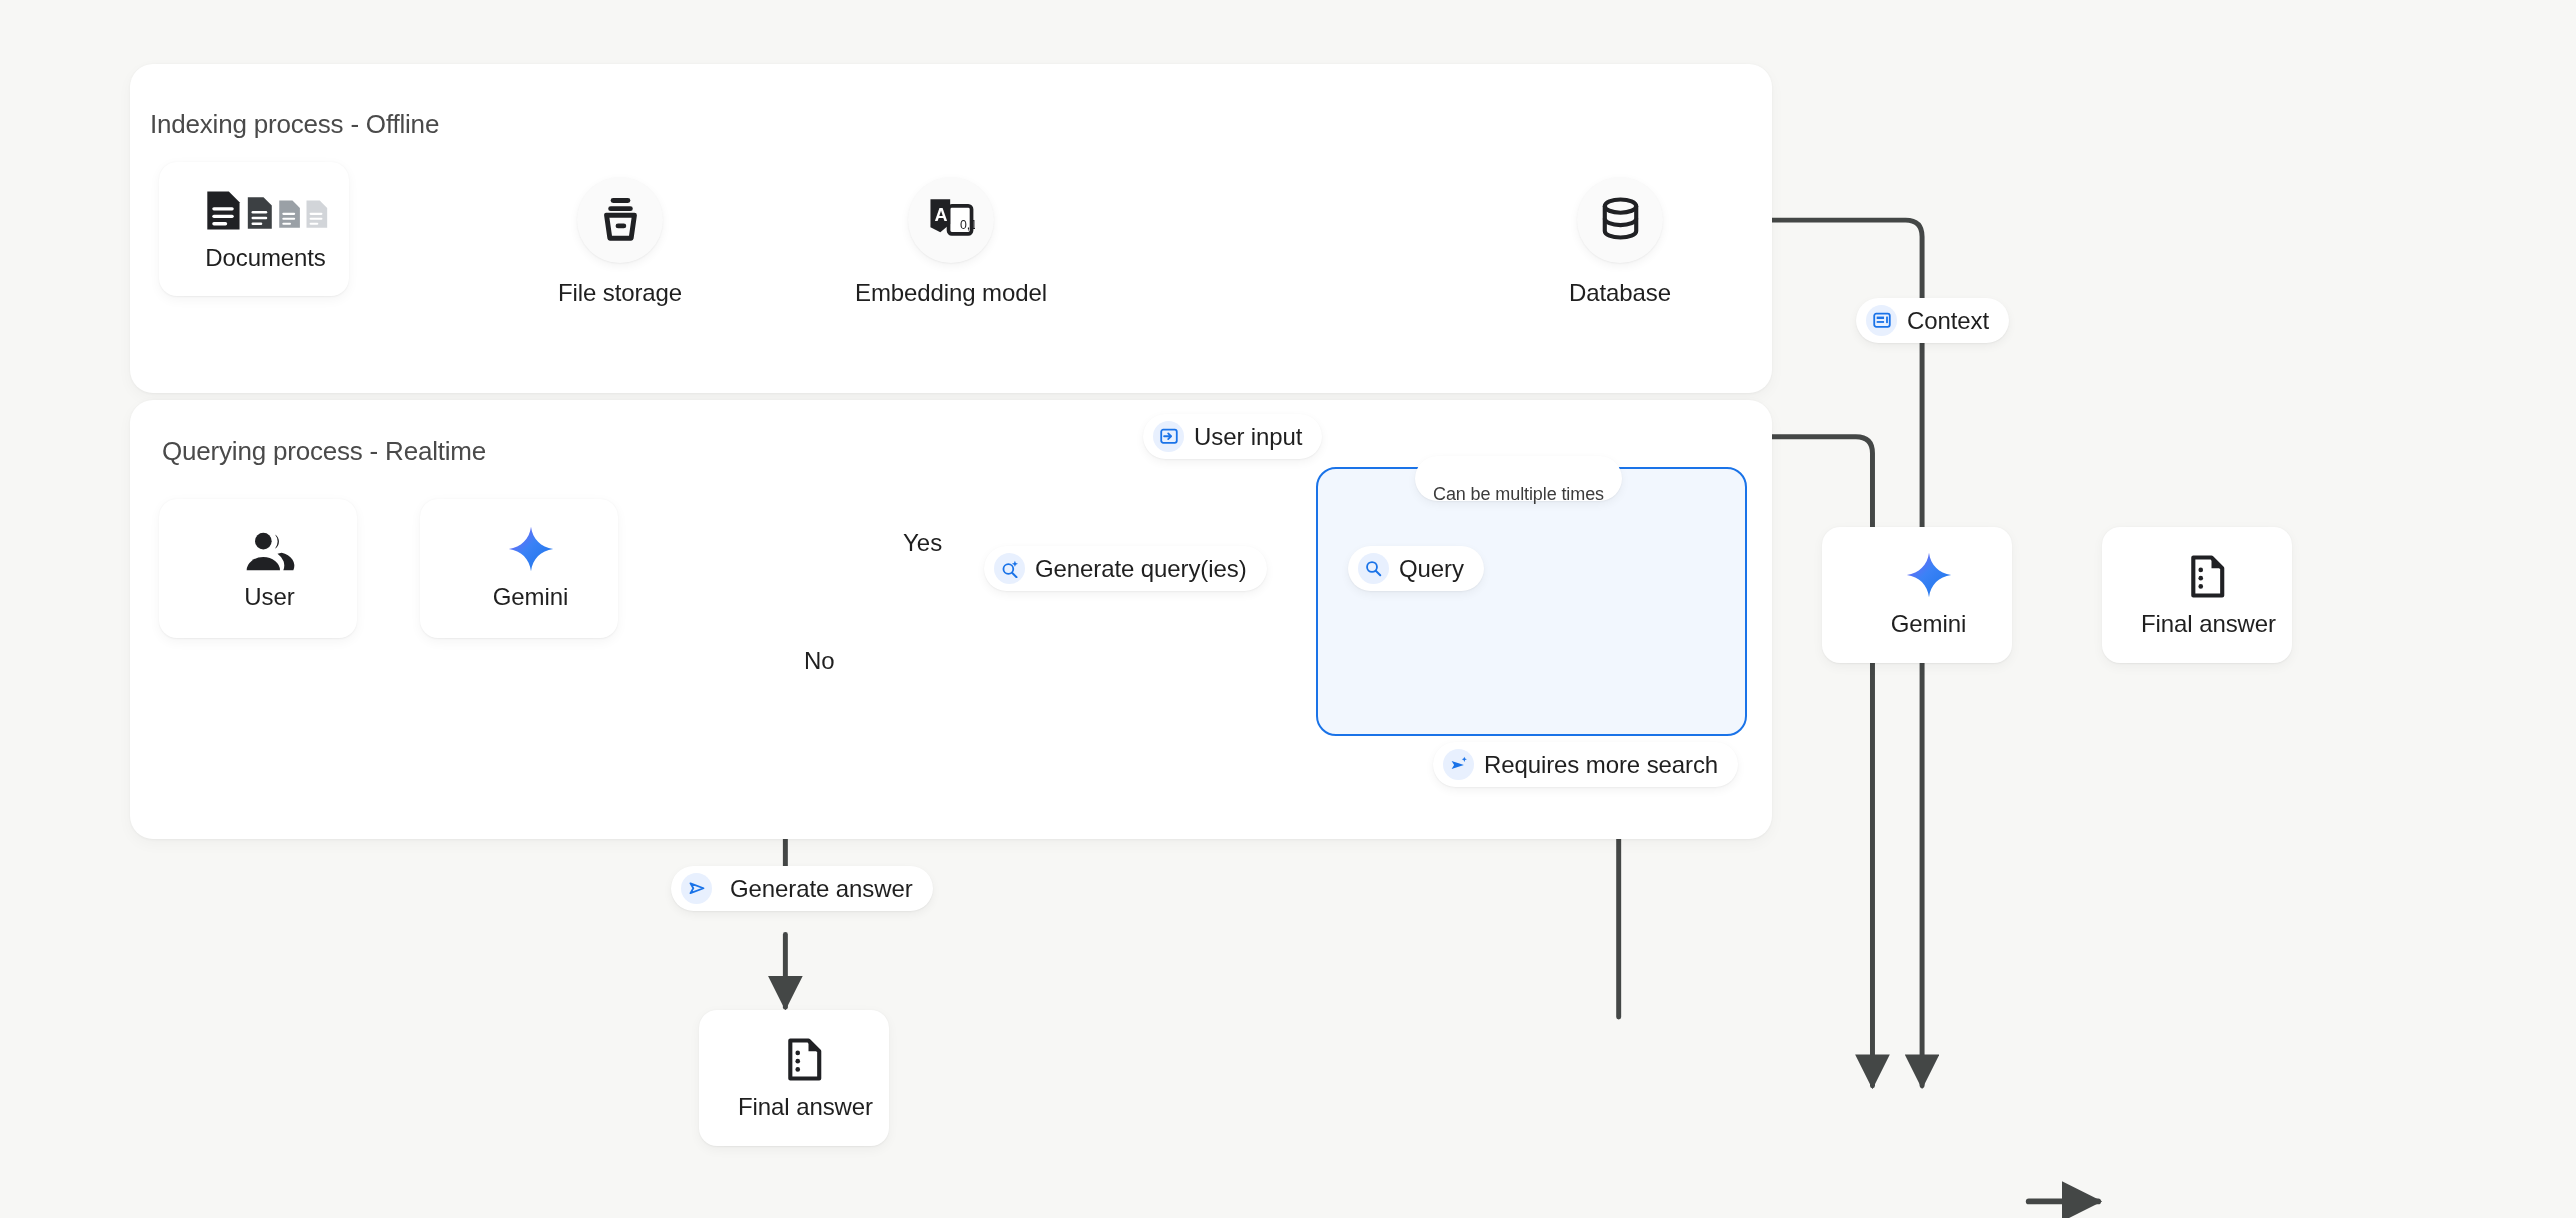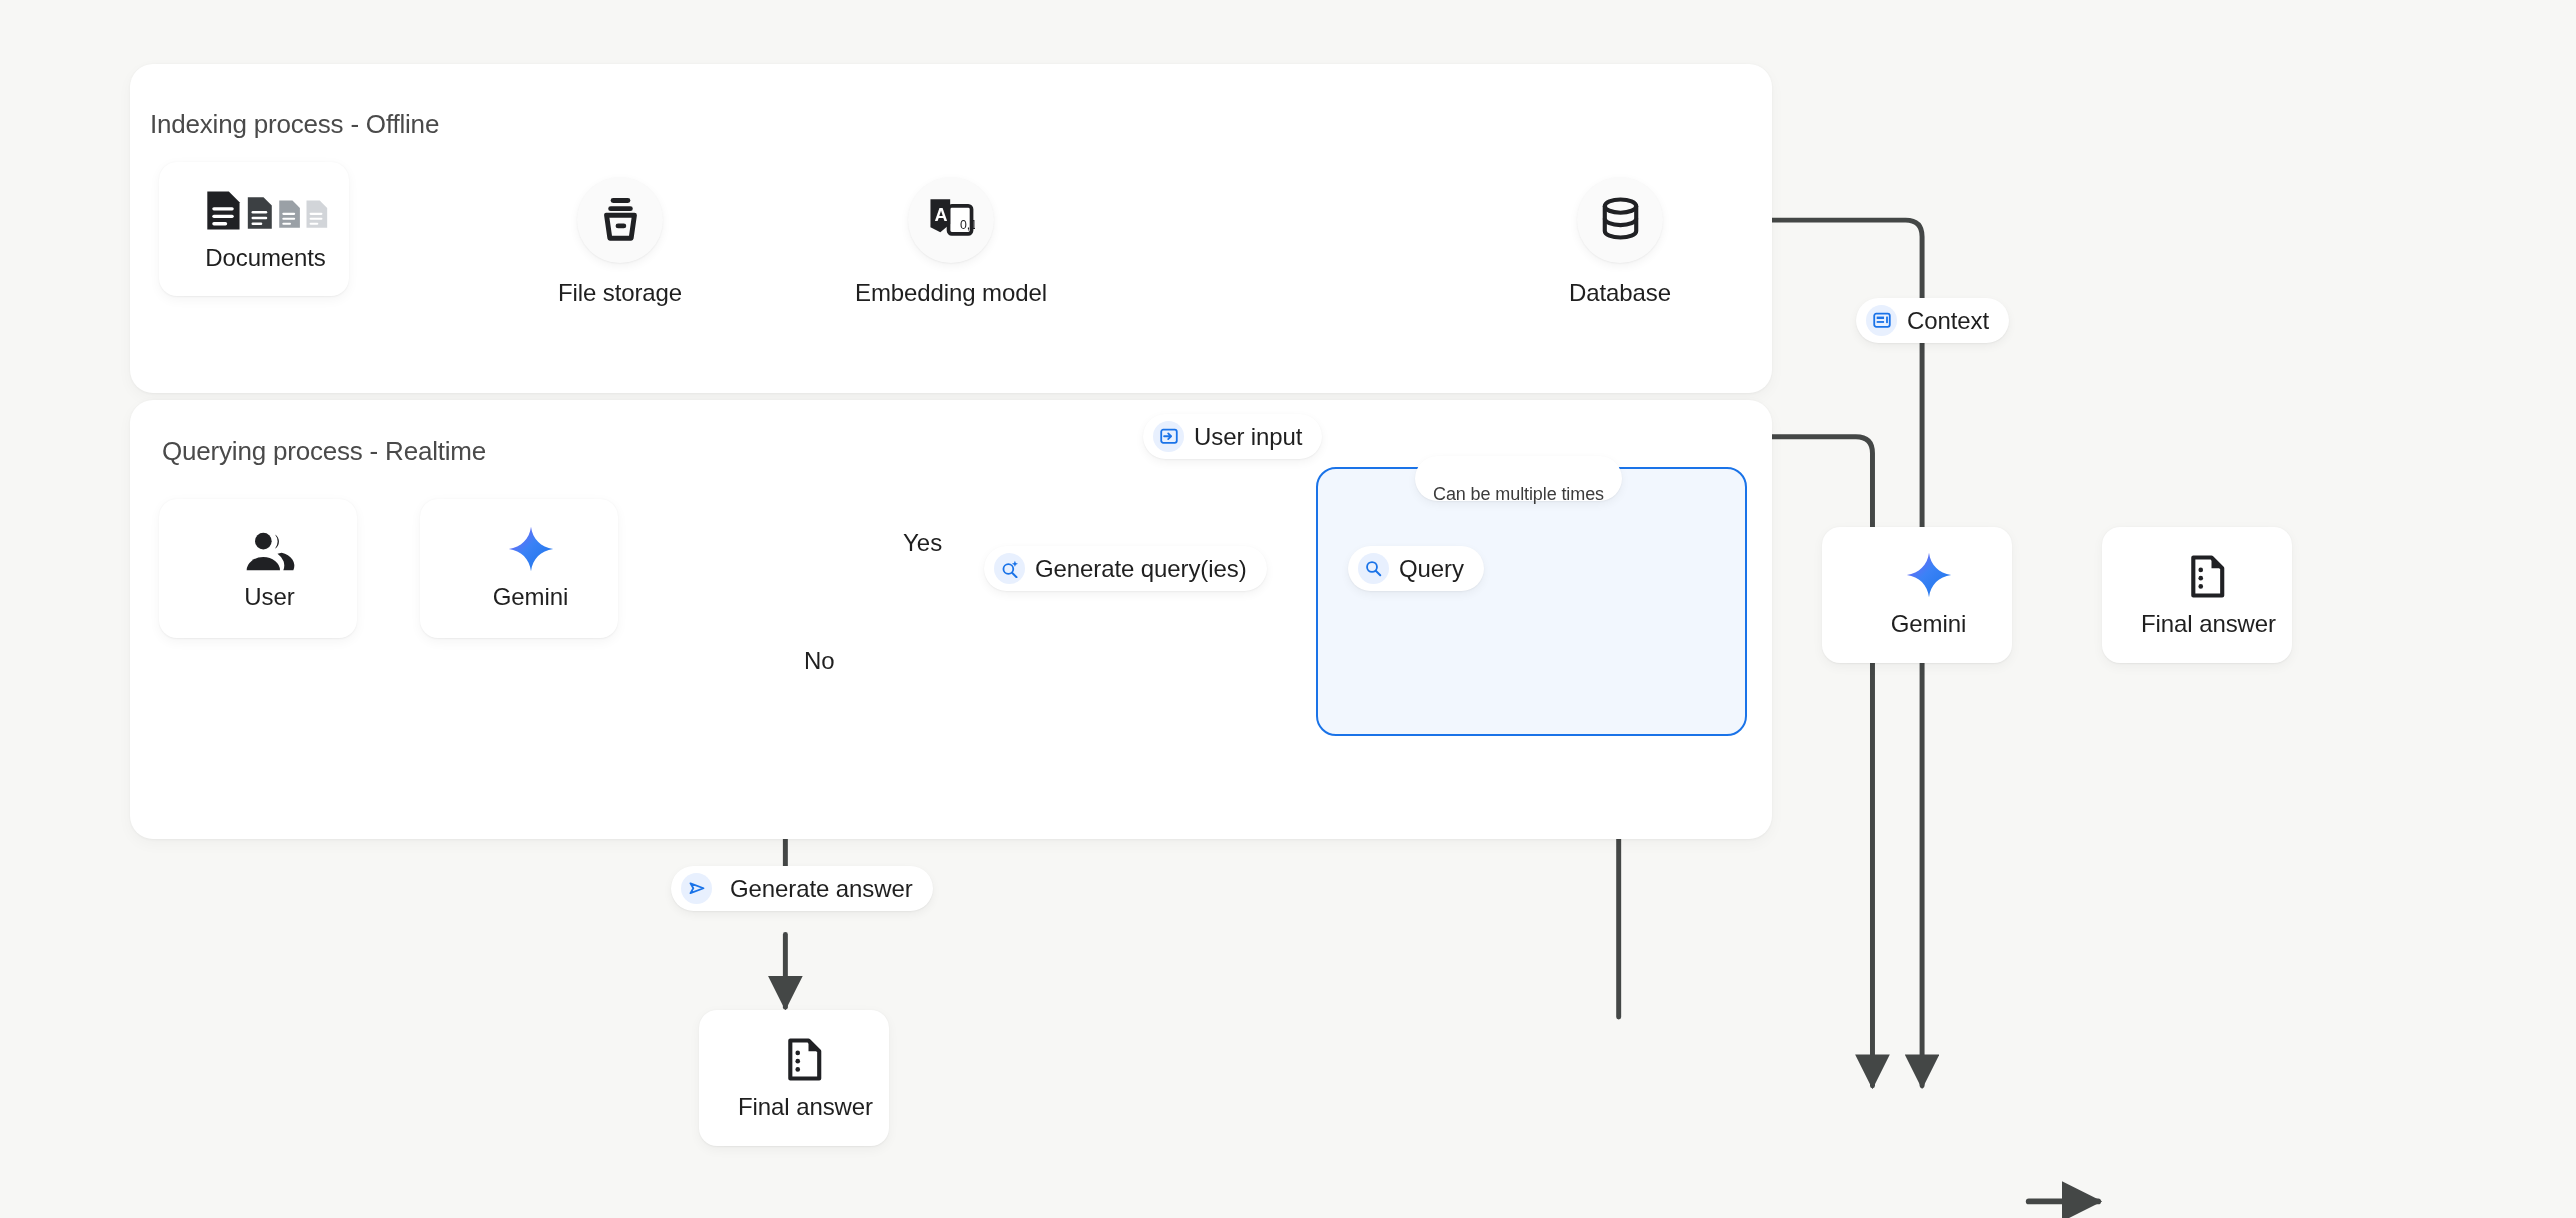--- a/index.html
+++ b/index.html
@@ -299,20 +299,29 @@
     <span class="pico">
       <svg width="16.5" height="16.5" viewBox="0 0 20 20">
         <circle cx="8.5" cy="8.5" r="6" fill="none" stroke="#1a73e8" stroke-width="2.2"></circle>
         <path d="M13,13 L18.5,18.5" stroke="#1a73e8" stroke-width="2.4" stroke-linecap="round"></path>
       </svg>
     </span>
     <span class="plbl">Query</span>
   </div>
 
 
+  <div class="pill" style="left:1433px;top:742px;">
+    <span class="pico">
+      <svg width="18" height="18" viewBox="0 0 22 22">
+        <path d="M2,6 L17,11 L2,16 L5,11 Z" fill="#1a73e8"></path>
+        <path d="M17.5,1 l0.9,2.2 L20.6,4.1 l-2.2,0.9 L17.5,7.2 l-0.9,-2.2 L14.4,4.1 l2.2,-0.9 Z" fill="#1a73e8"></path>
+      </svg>
+    </span>
+    <span class="plbl">Requires more search</span>
+  </div>
 
   <div class="pill" style="left:1143px;top:414px;">
     <span class="pico">
       <svg width="18" height="16.5" viewBox="0 0 22 20">
         <rect x="1.5" y="2" width="19" height="16" rx="2.5" fill="none" stroke="#1a73e8" stroke-width="2.2"></rect>
         <path d="M5,10 h8" stroke="#1a73e8" stroke-width="2.2" stroke-linecap="round"></path>
         <path d="M10,6.5 L13.5,10 L10,13.5" fill="none" stroke="#1a73e8" stroke-width="2.2" stroke-linecap="round" stroke-linejoin="round"></path>
       </svg>
     </span>
     <span class="plbl">User input</span>

